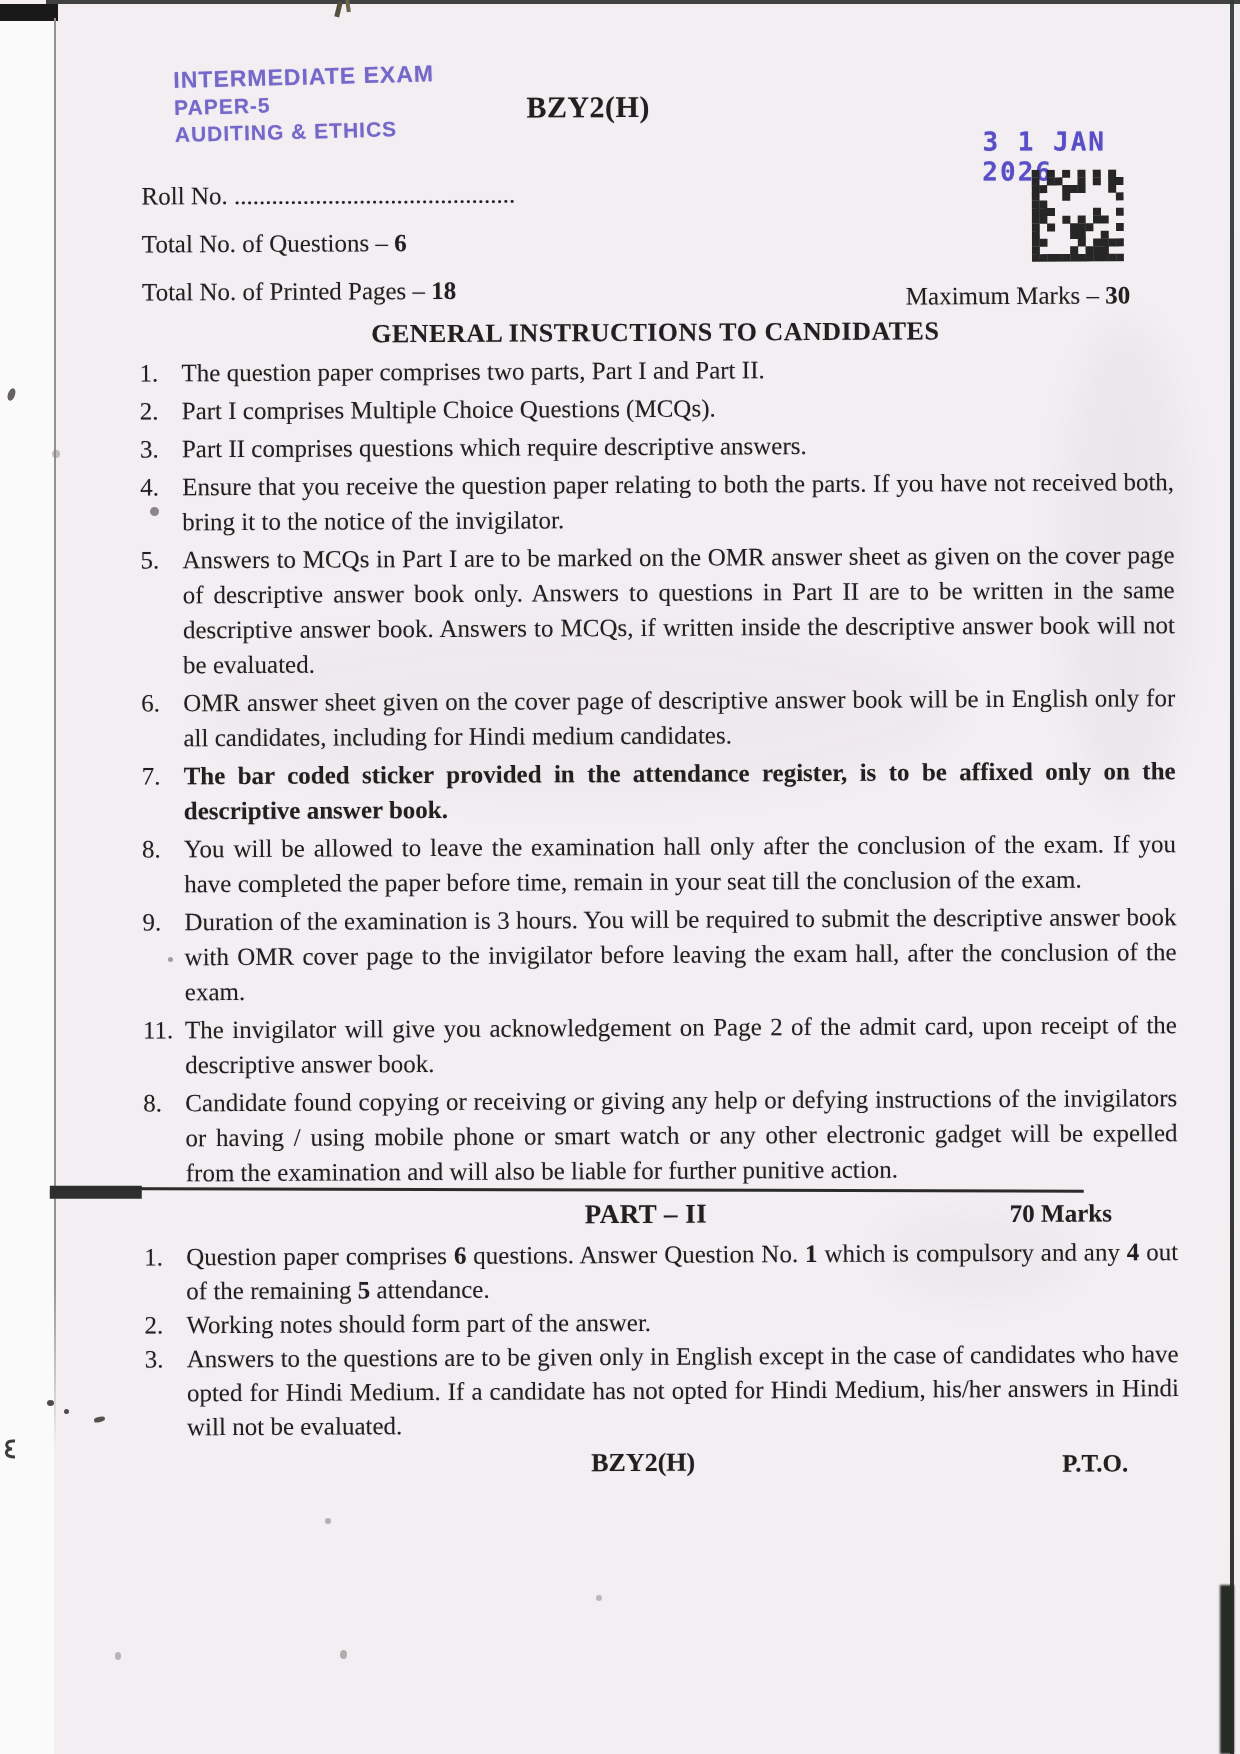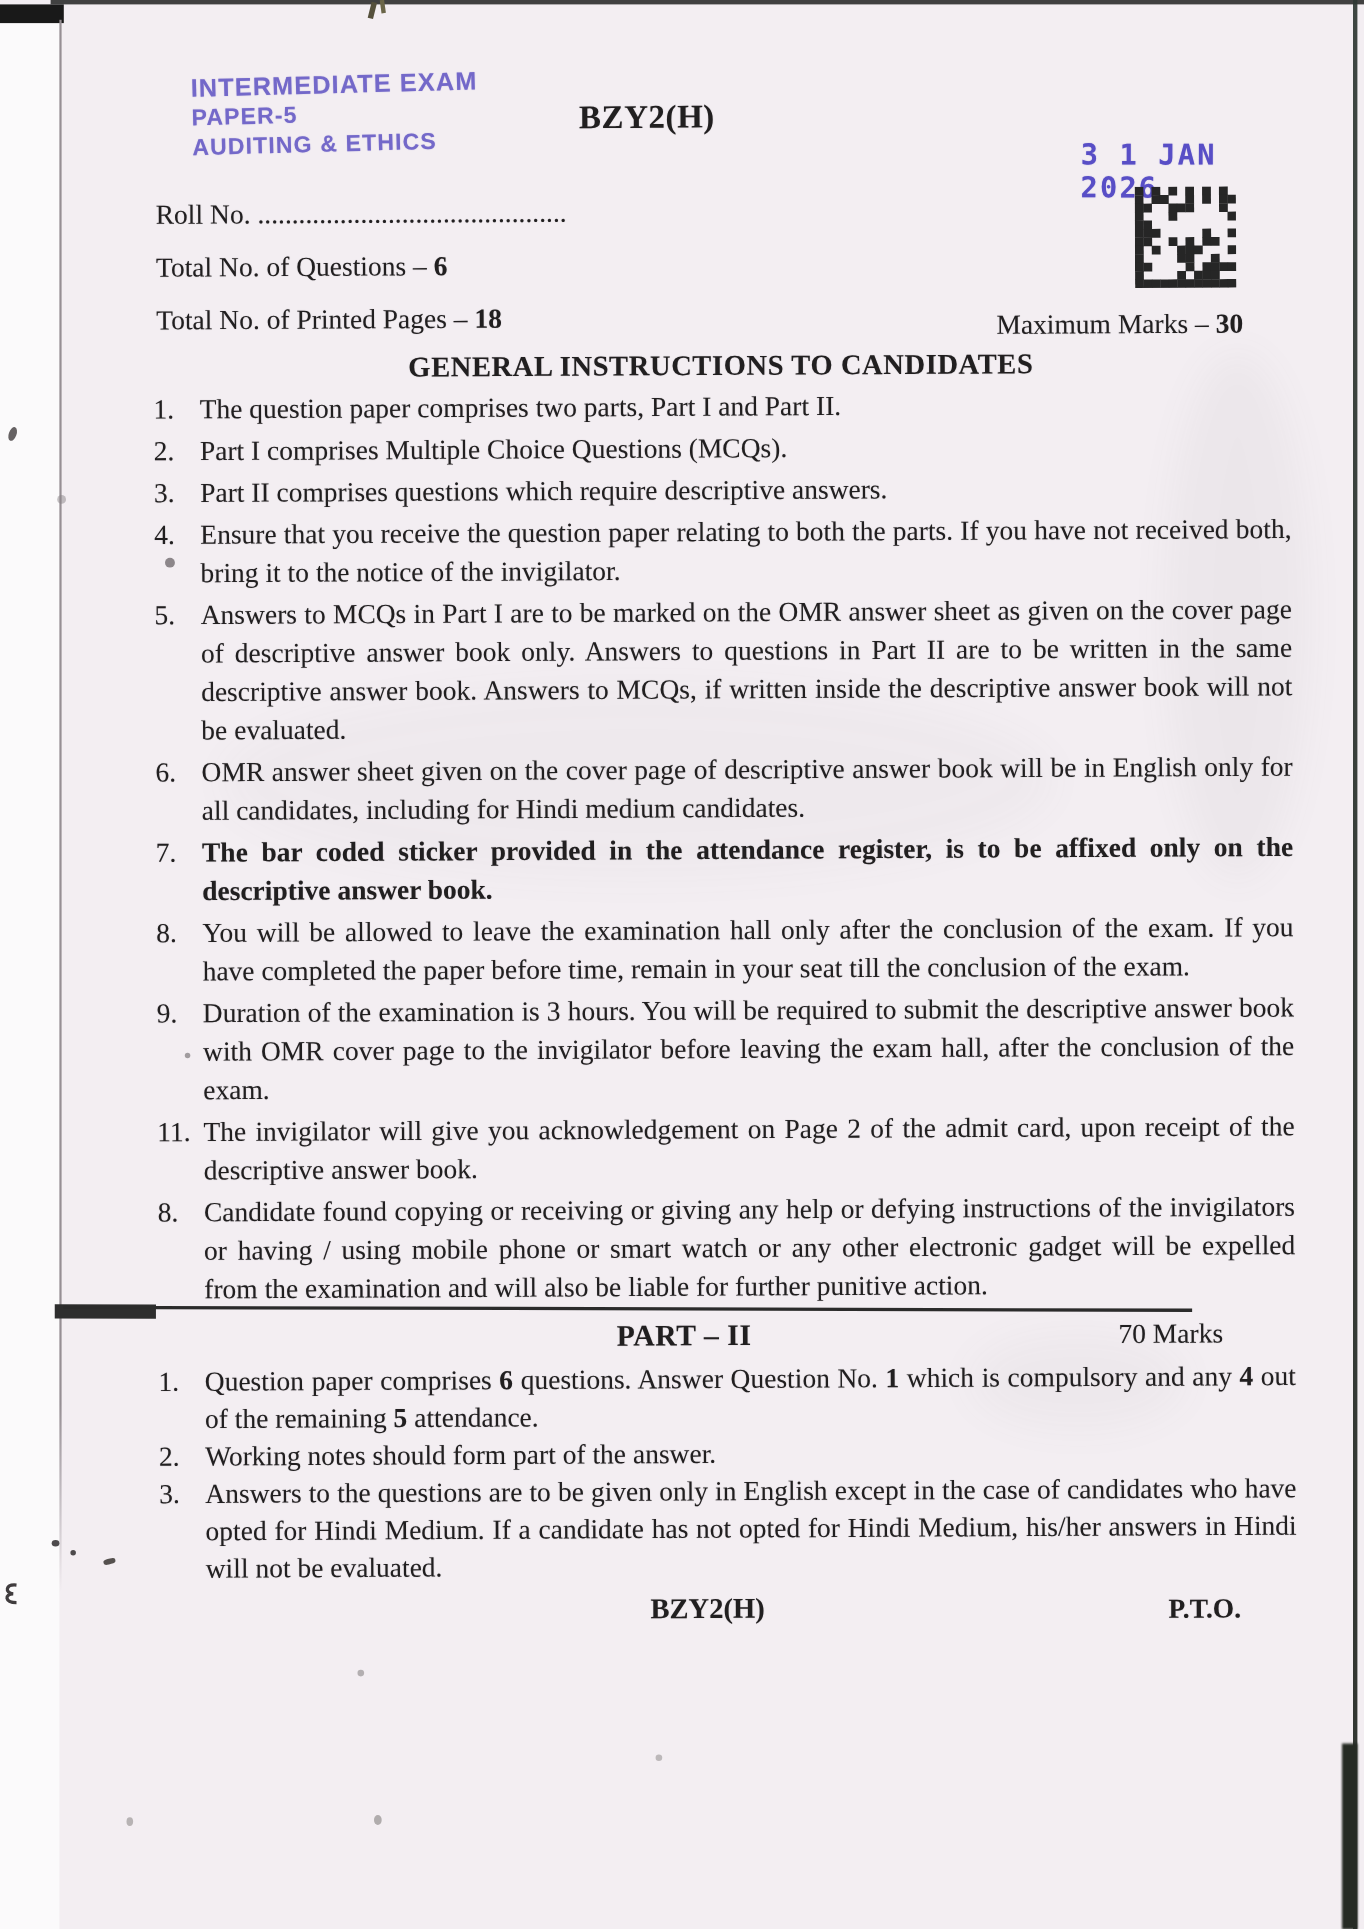--- a/index.html
+++ b/index.html
@@ -47,23 +47,23 @@
   #instr-list{top:353px;}
   #part2-list{top:1238px;line-height:34px;}
   .irow{display:flex;margin-bottom:3px;}
   #part2-list .irow{margin-bottom:0;}
   .inum{flex:none;width:44px;padding-left:2px;}
   .itext{flex:1;text-align:justify;}
   .itext.bold{font-weight:bold;}
   .divider-bar{position:absolute;left:48px;top:1183px;width:92px;height:13px;background:#2e2e2e;transform:rotate(.4deg);}
   .divider{position:absolute;left:56px;top:1184px;width:1026px;height:3px;background:#2b2b2b;
            transform:rotate(.45deg);transform-origin:left center;}
-  .part2-head{position:absolute;left:620px;top:1199px;transform:translateX(-50%);
+  .part2-head{position:absolute;left:644px;top:1199px;transform:translateX(-50%);
               font-size:27px;font-weight:bold;letter-spacing:.5px;}
-  .part2-marks{position:absolute;right:130px;top:1202px;font-size:25px;font-weight:normal;}
+  .part2-marks{position:absolute;right:130px;top:1202px;font-size:25px;font-weight:bold;}
   .footer-code{position:absolute;left:640px;top:1448px;transform:translateX(-50%);
                font-size:26px;font-weight:bold;}
   .footer-pto{position:absolute;right:115px;top:1452px;font-size:25px;font-weight:bold;}
 </style>
 </head>
 <body>
 
 <div class="scan">
 
   <div class="left-strip"></div>

